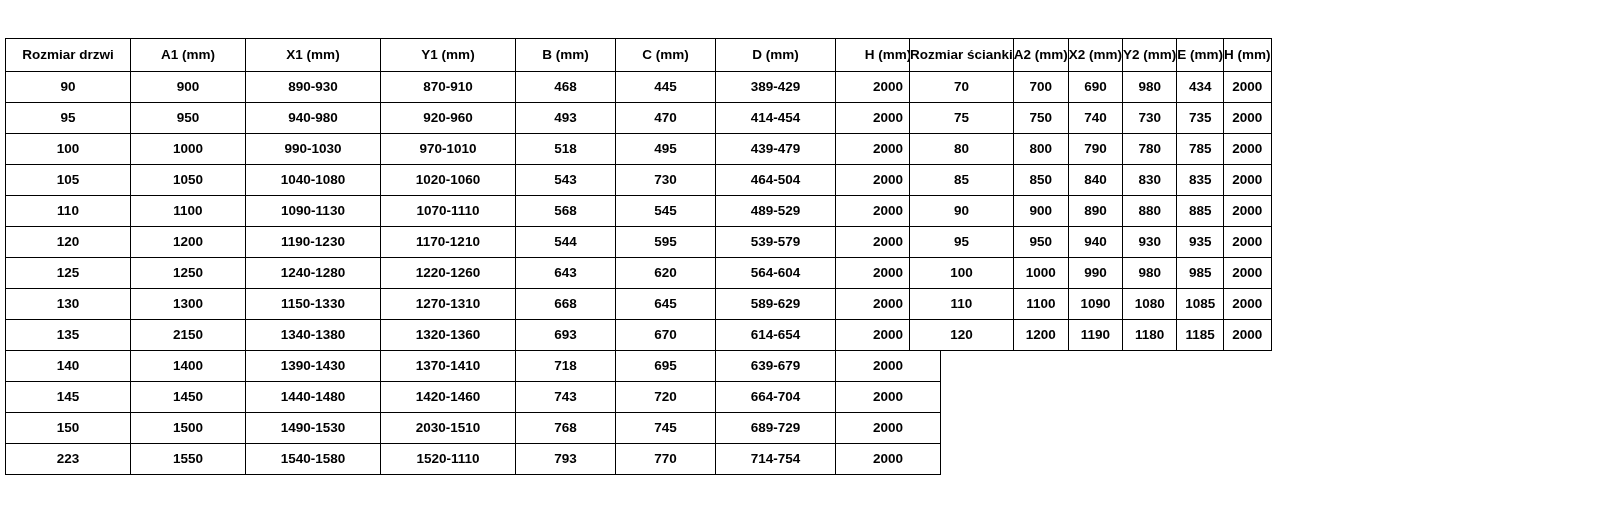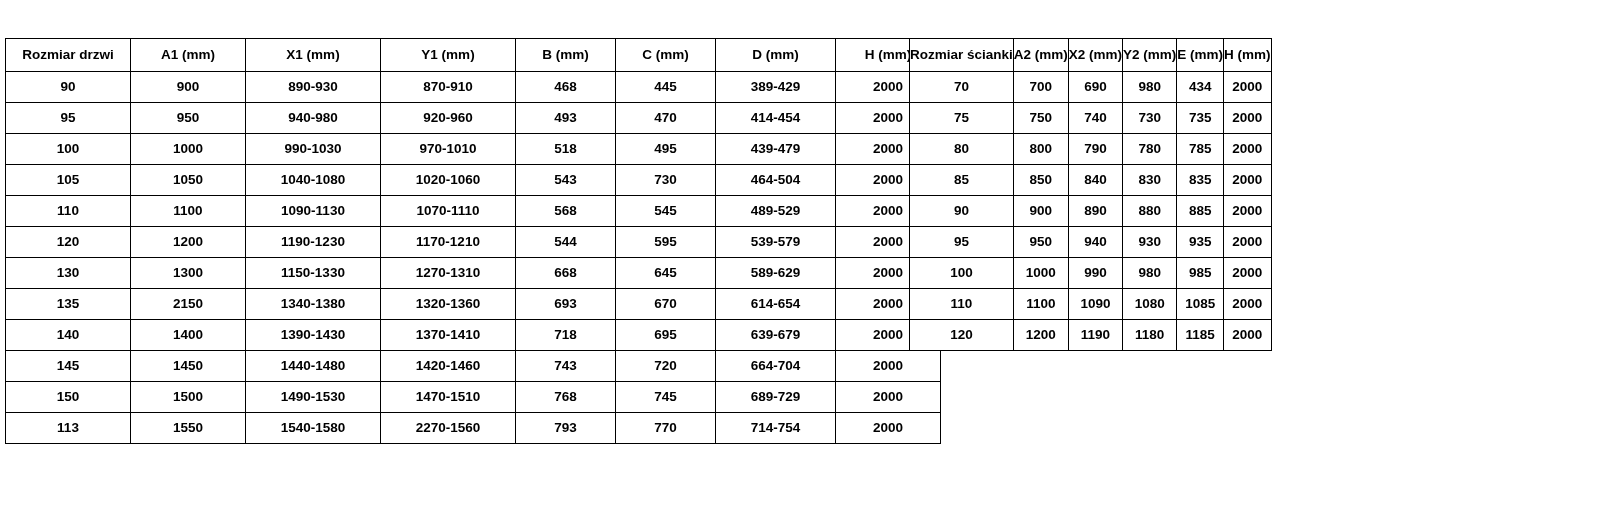--- a/index.html
+++ b/index.html
@@ -154,20 +154,30 @@
             <td>120</td>
             <td>1200</td>
             <td>1190-1230</td>
             <td>1170-1210</td>
             <td>544</td>
             <td>595</td>
             <td>539-579</td>
             <td>2000</td>
           </tr>
           <tr>
+            <td>125</td>
+            <td>1250</td>
+            <td>1240-1280</td>
+            <td>1220-1260</td>
+            <td>643</td>
+            <td>620</td>
+            <td>564-604</td>
+            <td>2000</td>
+          </tr>
+          <tr>
             <td>130</td>
             <td>1300</td>
             <td>1150-1330</td>
             <td>1270-1310</td>
             <td>668</td>
             <td>645</td>
             <td>589-629</td>
             <td>2000</td>
           </tr>
           <tr>
@@ -197,31 +207,31 @@
             <td>1420-1460</td>
             <td>743</td>
             <td>720</td>
             <td>664-704</td>
             <td>2000</td>
           </tr>
           <tr>
             <td>150</td>
             <td>1500</td>
             <td>1490-1530</td>
-            <td>1470-1510</td>
+            <td>2030-1510</td>
             <td>768</td>
             <td>745</td>
             <td>689-729</td>
             <td>2000</td>
           </tr>
           <tr>
-            <td>113</td>
+            <td>223</td>
             <td>1550</td>
             <td>1540-1580</td>
-            <td>2270-1560</td>
+            <td>1520-1110</td>
             <td>793</td>
             <td>770</td>
             <td>714-754</td>
             <td>2000</td>
           </tr>
         </tbody>
     </table>
   </div>
 
   <div class="table-wrap" id="walls-wrap">

